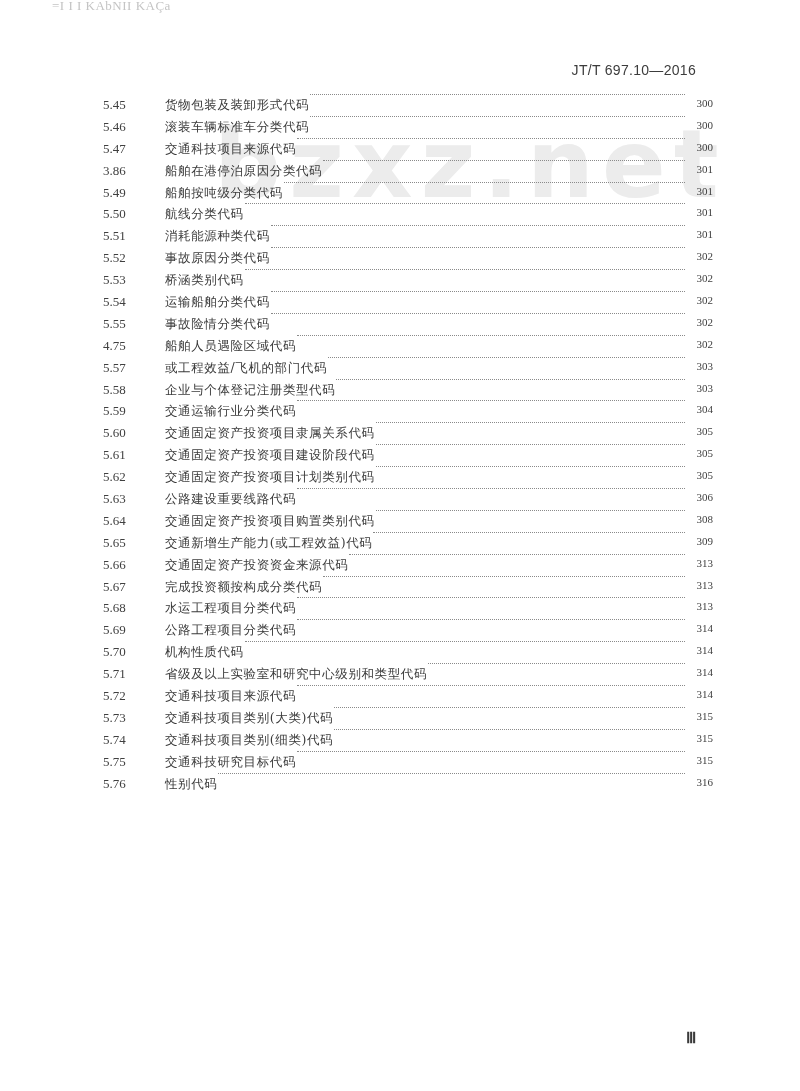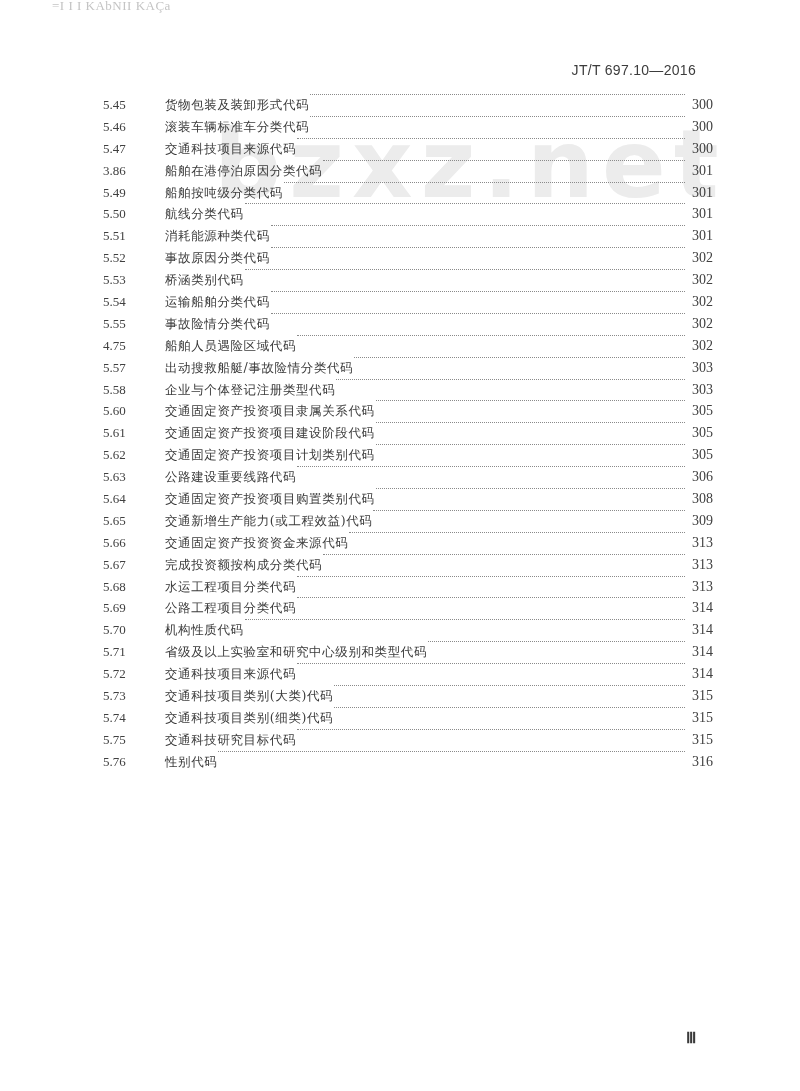--- a/index.html
+++ b/index.html
@@ -82,21 +82,21 @@
       margin: 0 4px 0 1px;
       border-bottom: 1.4px dotted #8a8a8a;
       transform: translateY(-3px);
       min-width: 20px;
     }
     .toc-page {
       flex: 0 0 auto;
       width: 24px;
       text-align: right;
       font-family: "Liberation Serif", serif;
-      font-size: 14px;
+      font-size: 11px;
       color: #404040;
     }
     .page-roman {
       position: absolute;
       left: 686px;
       top: 1029px;
       font-family: "Liberation Serif", serif;
       font-size: 15px;
       font-weight: bold;
       color: #3a3a3a;
@@ -179,31 +179,37 @@
     <span class="toc-page">302</span>
   </li>
   <li class="toc-row">
     <span class="toc-num">4.75</span>
     <span class="toc-title">船舶人员遇险区域代码</span>
     <span class="toc-leader"></span>
     <span class="toc-page">302</span>
   </li>
   <li class="toc-row">
     <span class="toc-num">5.57</span>
-    <span class="toc-title">出动搜救船艇/事故险情分类代码</span>
+    <span class="toc-title">或工程效益/飞机的部门代码</span>
     <span class="toc-leader"></span>
     <span class="toc-page">303</span>
   </li>
   <li class="toc-row">
     <span class="toc-num">5.58</span>
     <span class="toc-title">企业与个体登记注册类型代码</span>
     <span class="toc-leader"></span>
     <span class="toc-page">303</span>
   </li>
   <li class="toc-row">
+    <span class="toc-num">5.59</span>
+    <span class="toc-title">交通运输行业分类代码</span>
+    <span class="toc-leader"></span>
+    <span class="toc-page">304</span>
+  </li>
+  <li class="toc-row">
     <span class="toc-num">5.60</span>
     <span class="toc-title">交通固定资产投资项目隶属关系代码</span>
     <span class="toc-leader"></span>
     <span class="toc-page">305</span>
   </li>
   <li class="toc-row">
     <span class="toc-num">5.61</span>
     <span class="toc-title">交通固定资产投资项目建设阶段代码</span>
     <span class="toc-leader"></span>
     <span class="toc-page">305</span>

